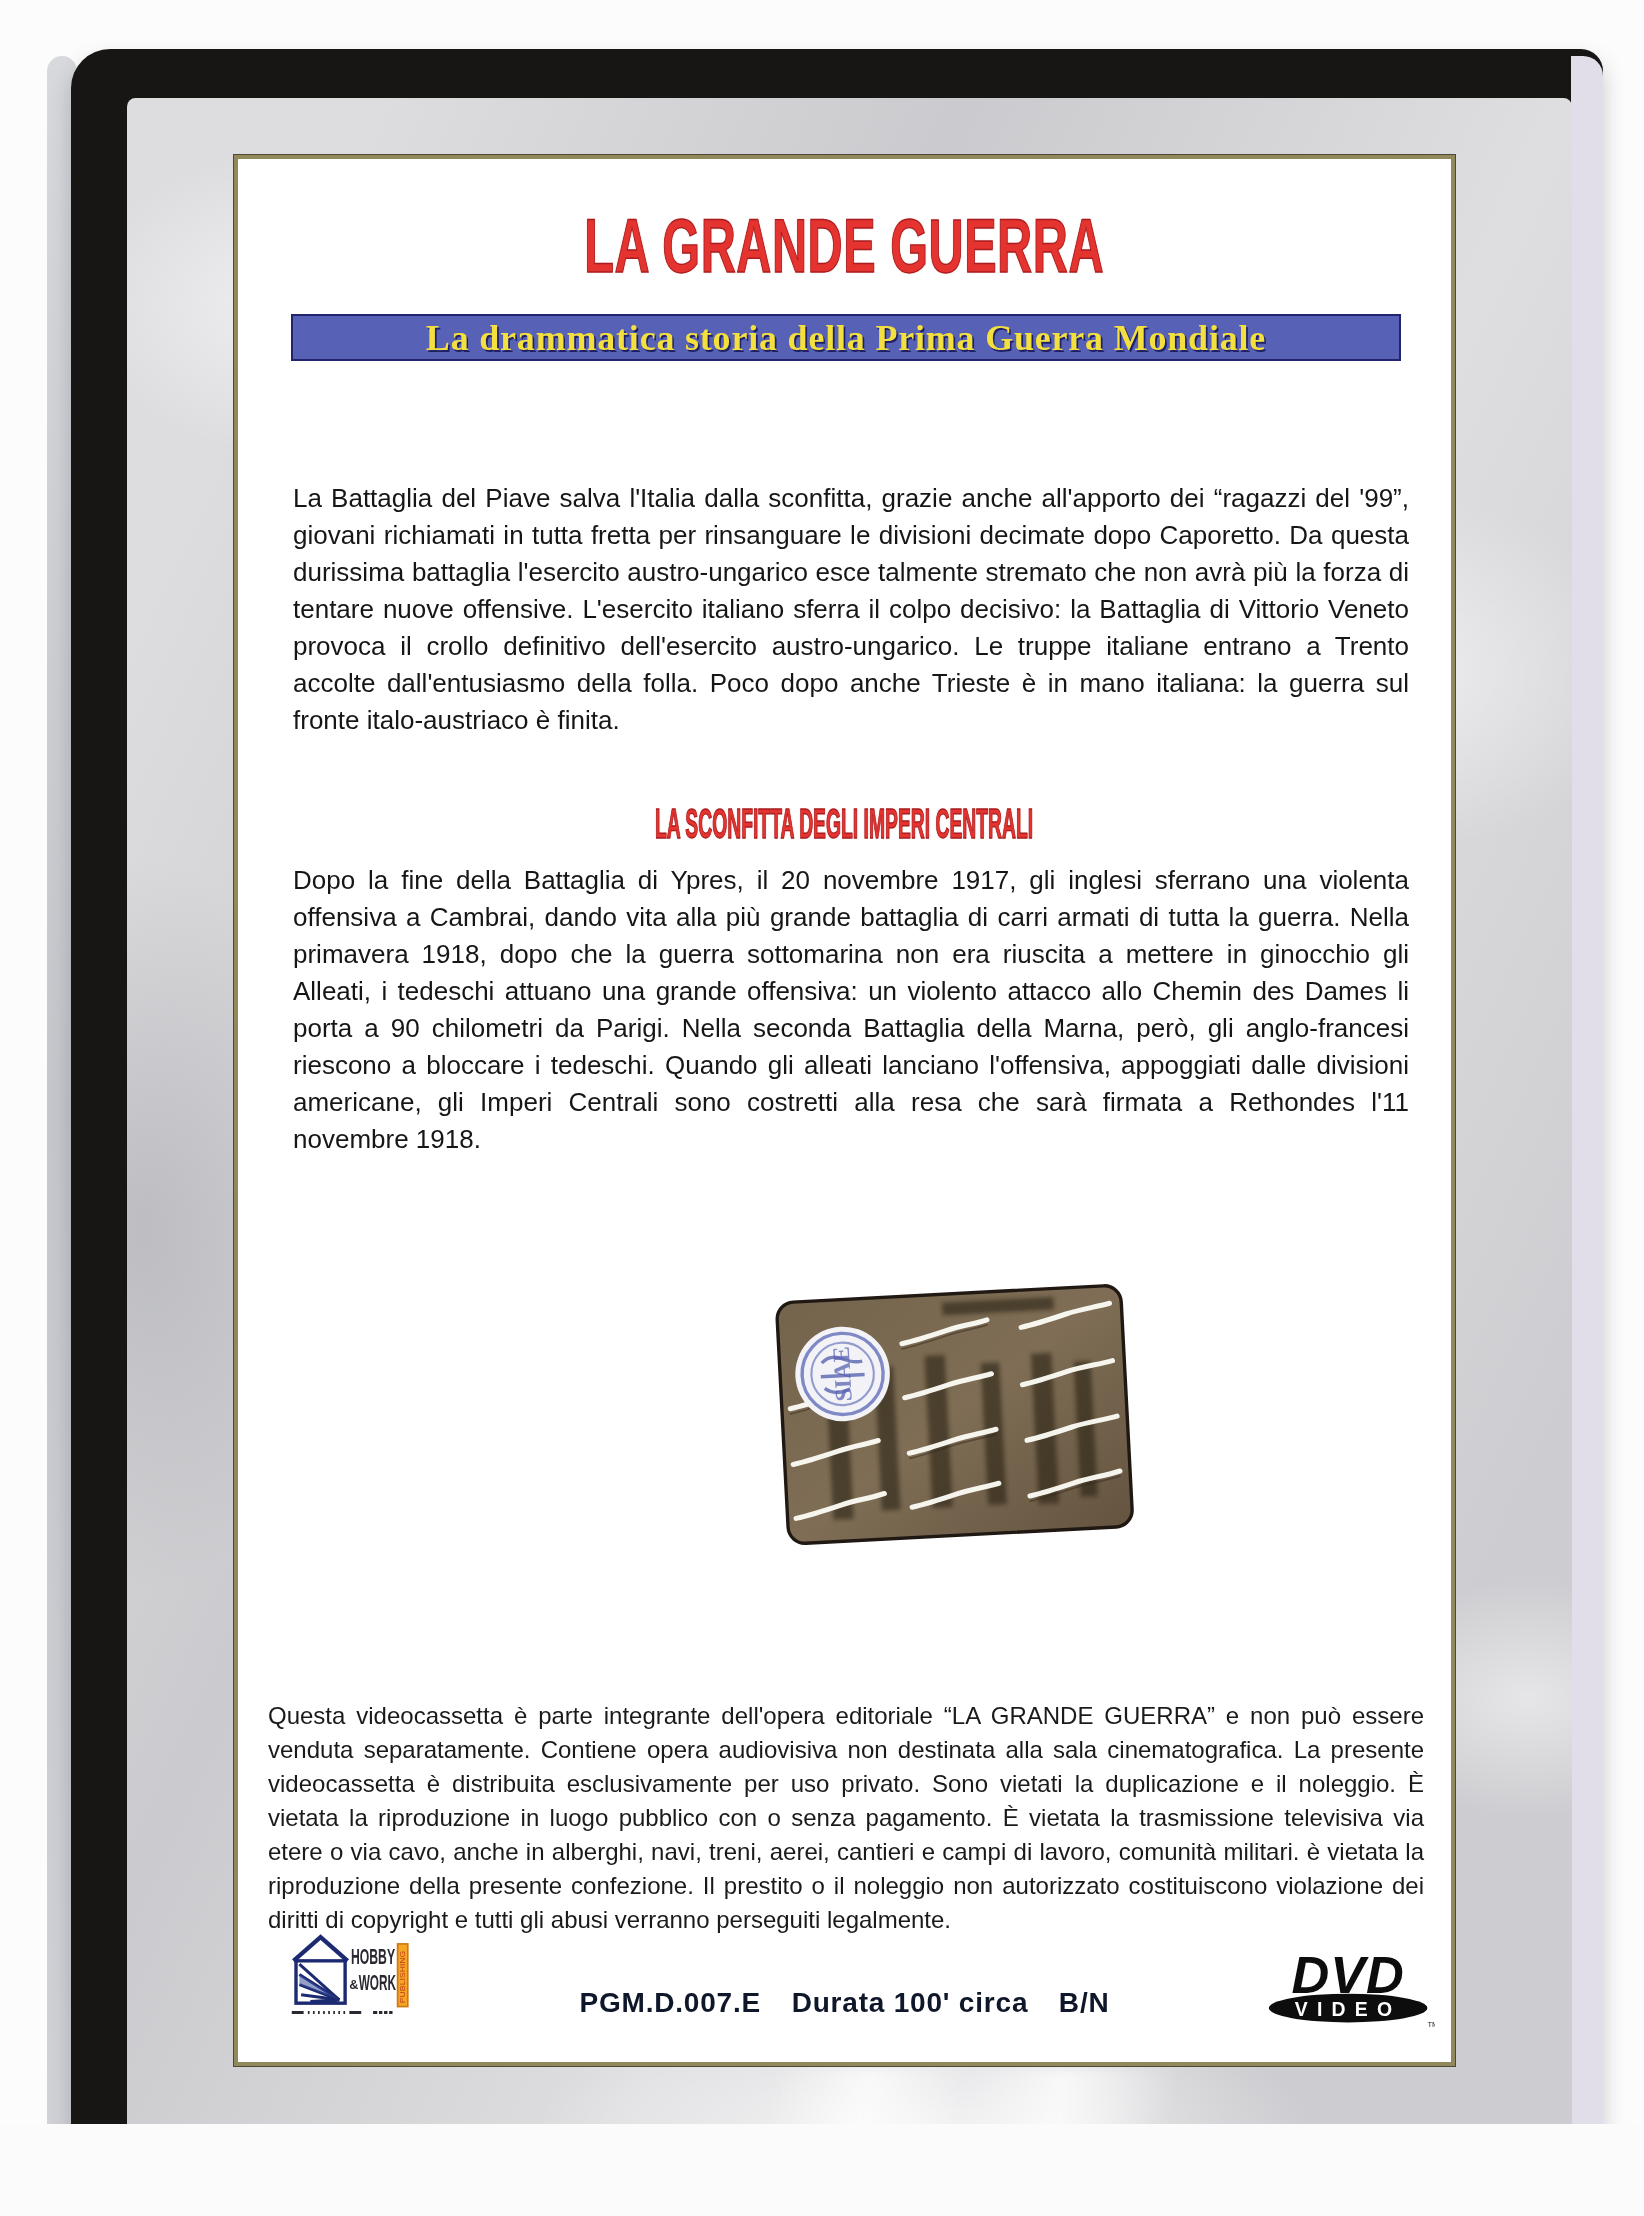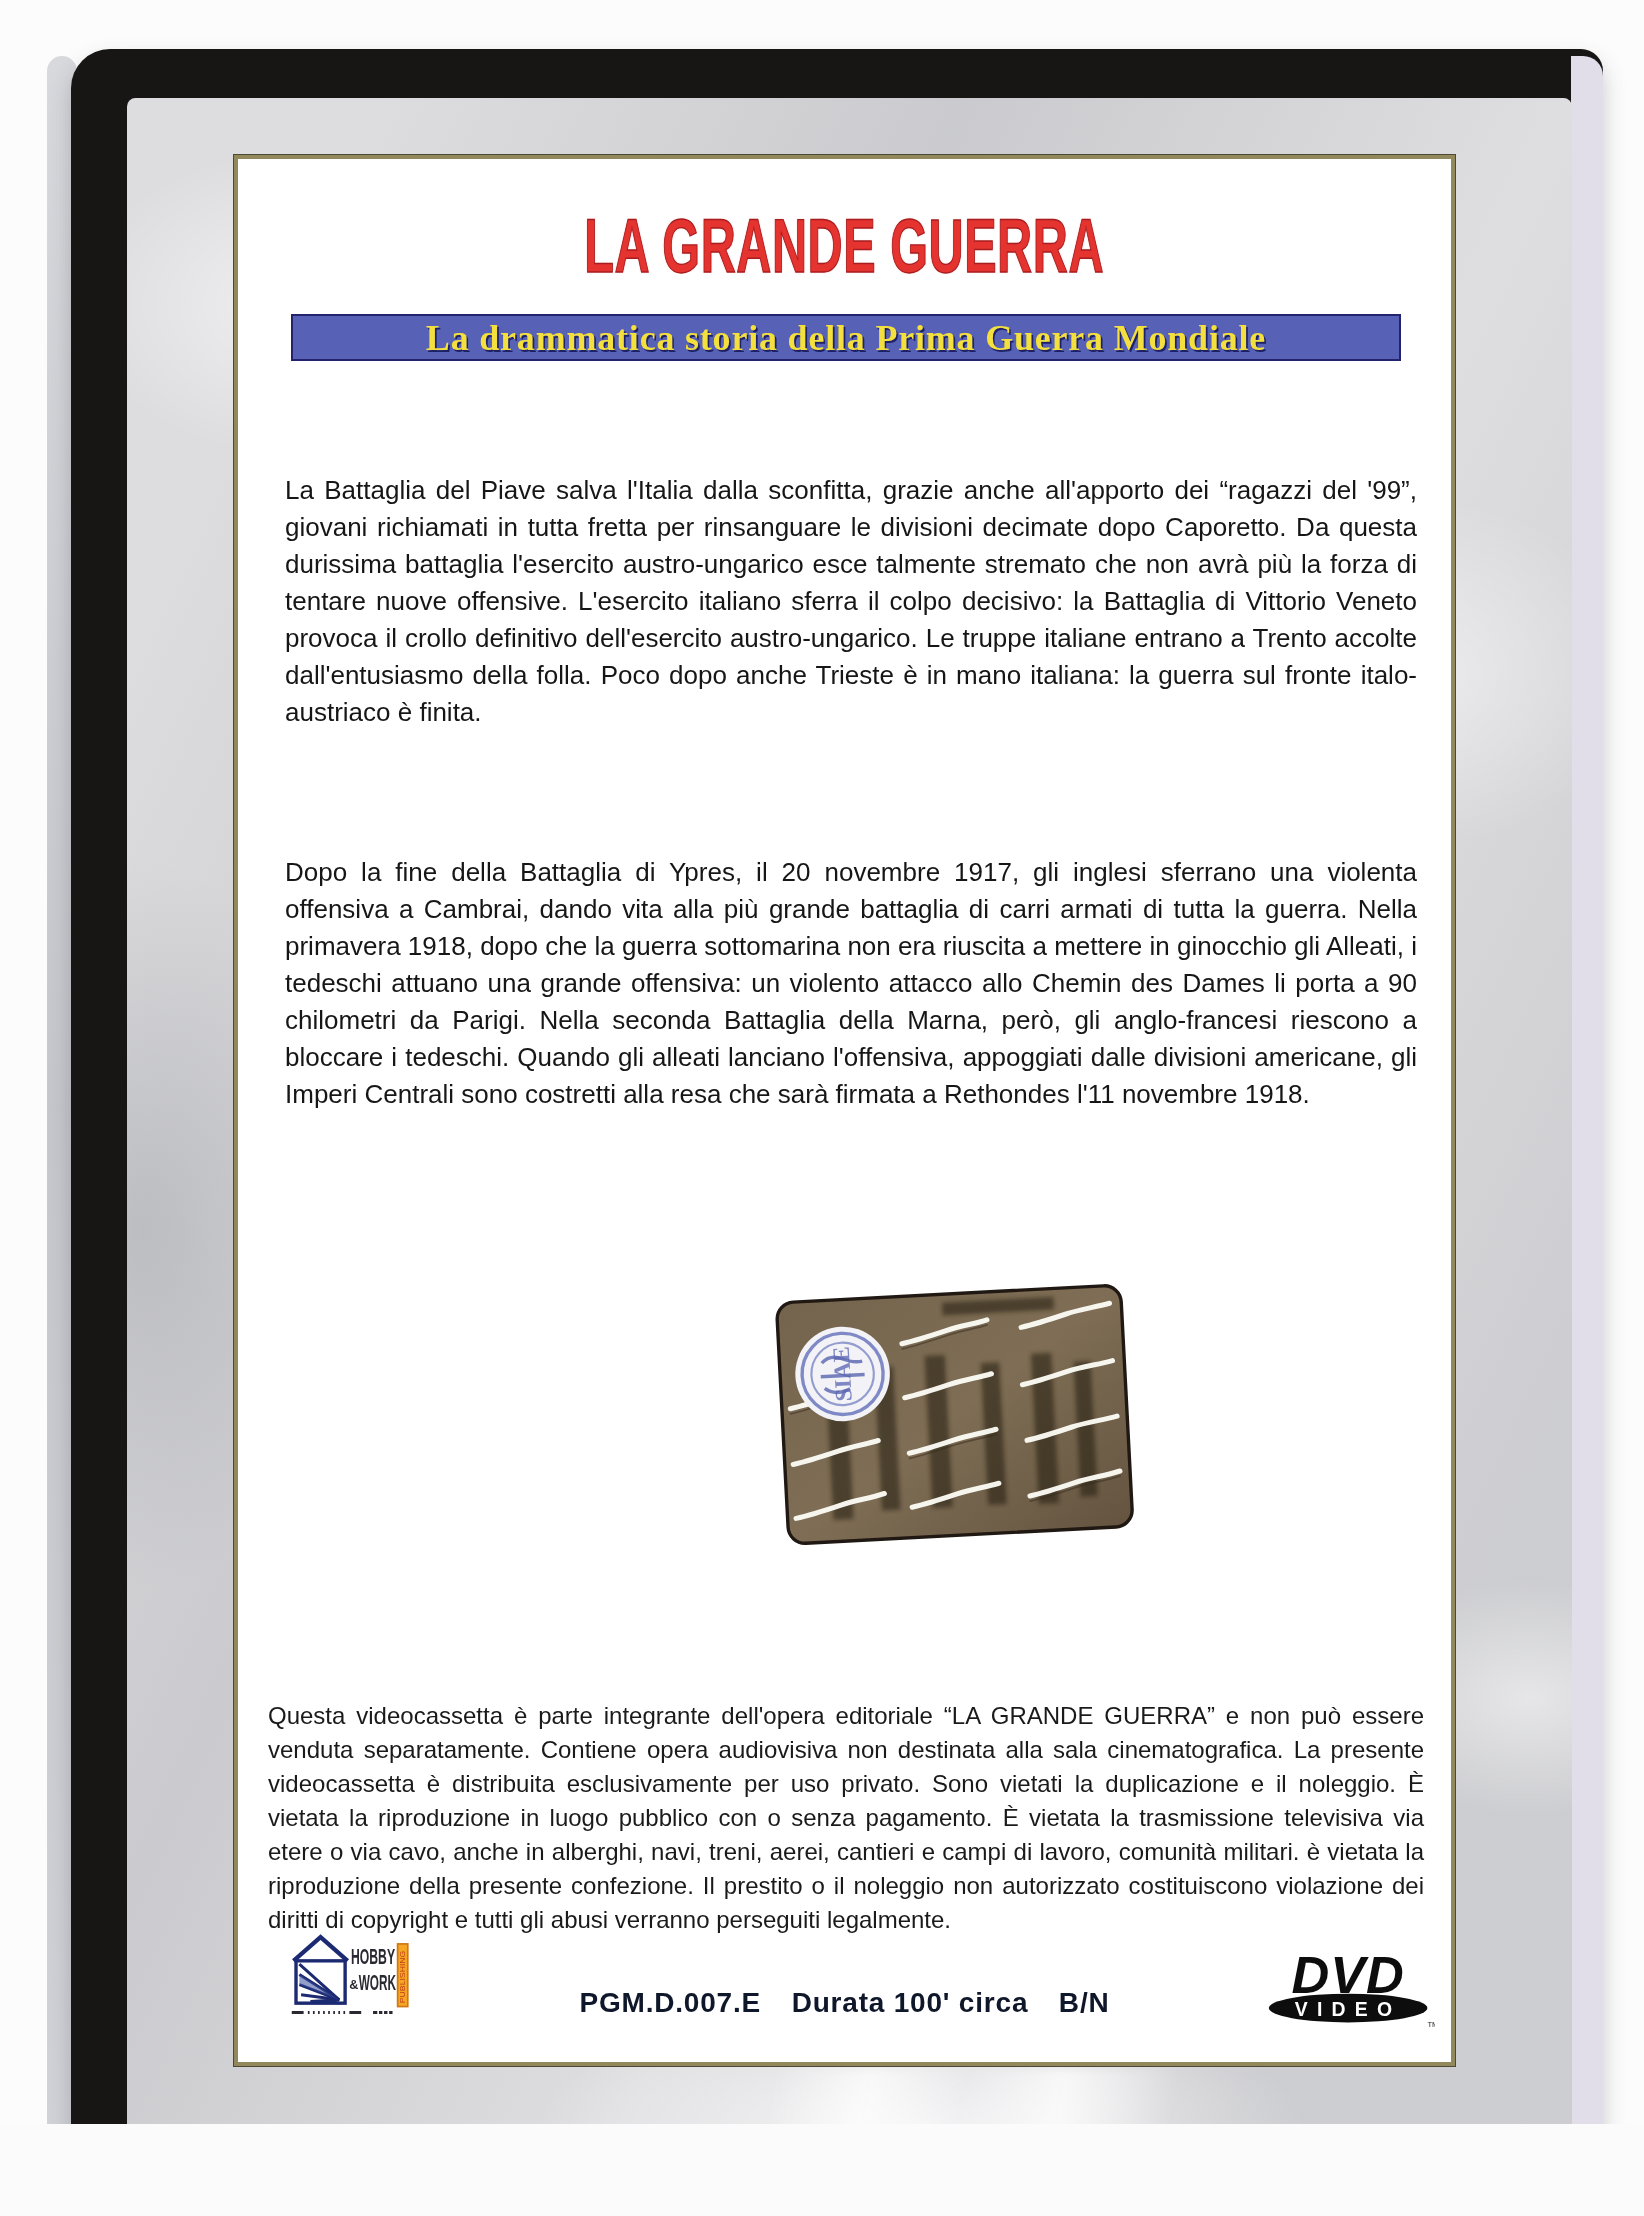--- a/index.html
+++ b/index.html
@@ -33,21 +33,21 @@
   .red{color:#e5332f;-webkit-text-stroke:1.3px #a81d1f;text-shadow:0 0 2.5px rgba(226,80,80,.45);}
   .title-row{top:49px;}
   .title{font-size:76px;font-weight:bold;letter-spacing:0.8px;}
   .banner{position:absolute;left:53px;right:50px;top:155px;height:47px;box-sizing:border-box;
           background:#5761b6;border:2.5px solid #23246d;display:flex;align-items:center;justify-content:center;text-align:center;}
   .banner span{font-family:"Liberation Serif",serif;font-weight:bold;font-size:36px;color:#f3df3d;
           letter-spacing:0.8px;text-shadow:1.7px 1.7px 0 #1e2166;}
   .h-row span{font-size:42px;font-weight:bold;transform:scaleX(0.46);}
   .h1-row{top:259px;}
   .h2-row{top:644px;}
-  .body{position:absolute;left:47px;right:34px;margin:0;text-align:justify;hyphens:auto;
+  .body{position:absolute;left:47px;right:34px;margin:8px;text-align:justify;hyphens:auto;
         font-size:26px;line-height:37px;color:#161616;}
   .p1{top:313px;}
   .p2{top:695px;}
   
   .sticker{position:absolute;left:541px;top:1128px;width:353px;height:255px;transform:rotate(-3deg);}
   
   .credits{position:absolute;left:0;width:100%;top:1456px;text-align:center;font-size:23px;
            line-height:32px;color:#1a1a1a;}
   .legal{position:absolute;left:30px;right:27px;top:1540px;margin:0;text-align:justify;hyphens:auto;
          font-size:24px;line-height:34px;color:#1a1a1a;}
@@ -75,20 +75,23 @@
     <div class="center-row title-row">
       <span class="condensed title red">LA GRANDE GUERRA</span>
     </div>
 
     <div class="banner">
       <span>La drammatica storia della Prima Guerra Mondiale</span>
     </div>
 
     <p class="body p1">La Battaglia del Piave salva l'Italia dalla sconfitta, grazie anche all'apporto dei “ragazzi del '99”, giovani richiamati in tutta fretta per rinsanguare le divisioni decimate dopo Caporetto. Da questa durissima battaglia l'esercito austro-ungarico esce talmente stremato che non avrà più la forza di tentare nuove offensive. L'esercito italiano sferra il colpo decisivo: la Battaglia di Vittorio Veneto provoca il crollo definitivo dell'esercito austro-ungarico. Le truppe italiane entrano a Trento accolte dall'entusiasmo della folla. Poco dopo anche Trieste è in mano italiana: la guerra sul fronte italo-austriaco è finita.</p>
 
+    <div class="center-row h-row h2-row">
+      <span class="condensed red">LA SCONFITTA DEGLI IMPERI CENTRALI</span>
+    </div>
     <p class="body p2">Dopo la fine della Battaglia di Ypres, il 20 novembre 1917, gli inglesi sferrano una violenta offensiva a Cambrai, dando vita alla più grande battaglia di carri armati di tutta la guerra. Nella primavera 1918, dopo che la guerra sottomarina non era riuscita a mettere in ginocchio gli Alleati, i tedeschi attuano una grande offensiva: un violento attacco allo Chemin des Dames li porta a 90 chilometri da Parigi. Nella seconda Battaglia della Marna, però, gli anglo-francesi riescono a bloccare i tedeschi. Quando gli alleati lanciano l'offensiva, appoggiati dalle divisioni americane, gli Imperi Centrali sono costretti alla resa che sarà firmata a Rethondes l'11 novembre 1918.</p>
 
     <div class="sticker">
       <svg width="353" height="255" viewBox="0 0 418 302">
         <defs>
           <linearGradient id="stkbg" x1="0" y1="0" x2="1" y2="1">
             <stop offset="0" stop-color="#75644d"></stop>
             <stop offset="0.5" stop-color="#7f6e55"></stop>
             <stop offset="1" stop-color="#64533f"></stop>
           </linearGradient>

